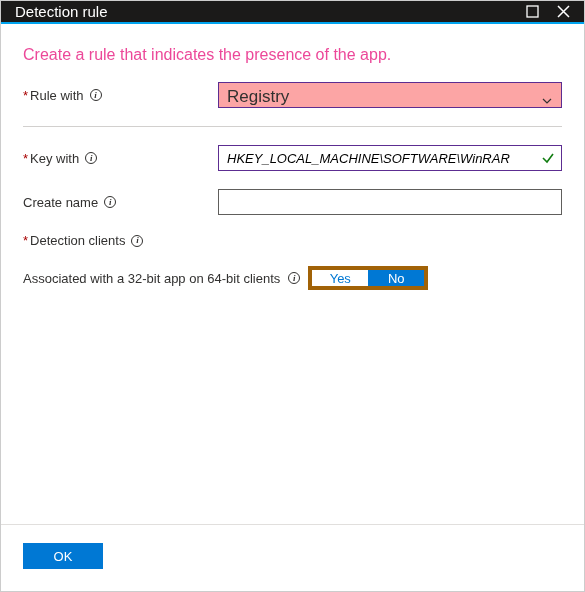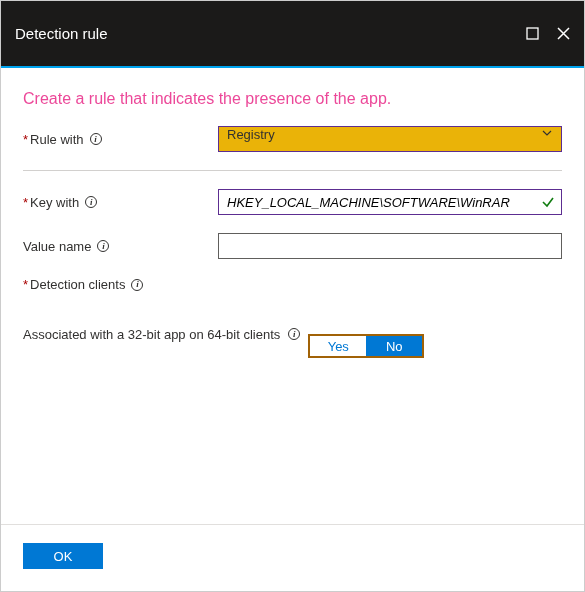--- a/index.html
+++ b/index.html
@@ -10,21 +10,21 @@
       background: #fff;
       width: 585px;
       height: 592px;
       border: 1px solid #ccc;
       display: flex;
       flex-direction: column;
     }
     .header {
       background: #1b1a19;
       color: #fff;
-      padding: 24px 14px;
+      padding: 2px 14px;
       display: flex;
       align-items: center;
       justify-content: space-between;
       border-bottom: 2px solid #00a4ef;
     }
     .header-title {
       font-size: 15px;
       font-weight: 400;
     }
     .header-actions {
@@ -77,24 +77,24 @@
     }
     .field-col {
       flex: 1;
     }
     .select {
       width: 100%;
       border: 1px solid #5c2d91;
       height: 26px;
       padding: 0 8px;
       display: flex;
-      align-items: flex-start;
+      align-items: flex-end;
       justify-content: space-between;
-      font-size: 13px;
-      background: #eab308;
+      font-size: 17px;
+      background: #fca5a5;
       cursor: pointer;
     }
     .input {
       width: 100%;
       border: 1px solid #5c2d91;
       height: 26px;
       padding: 0 28px 0 8px;
       font-size: 13px;
       background: #fff;
       position: relative;
@@ -128,23 +128,22 @@
     }
     .toggle-row {
       display: flex;
       align-items: center;
       gap: 8px;
       font-size: 13px;
       margin-top: 4px;
     }
     .toggle-group {
       display: inline-flex;
-      border: 2px solid #a16207;
+      border: 4px solid #a16207;
       height: 24px;
-      margin-top: 24px;
     }
     .toggle-btn {
       width: 56px;
       display: flex;
       align-items: center;
       justify-content: center;
       font-size: 13px;
       cursor: pointer;
       background: #fff;
       color: #0078d4;
@@ -220,21 +219,21 @@
           <svg width="14" height="14" viewBox="0 0 14 14">
               <path d="M2 7 L6 11 L12 3" fill="none" stroke="#107c10" stroke-width="1.6"></path>
             </svg>
         </span>
       </div>
     </div>
   </div>
 
   <div class="form-row">
     <div class="label-col">
-      <span>Value name</span>
+      <span>Create name</span>
       <span class="info-icon">i</span>
     </div>
     <div class="field-col">
       <div class="input plain">
         <input type="text" value="" style="">
       </div>
     </div>
   </div>
 
   <div class="form-row">

